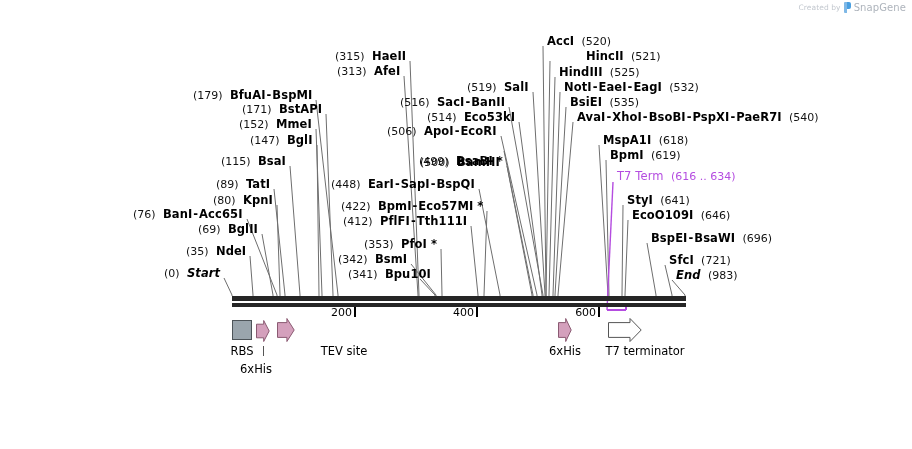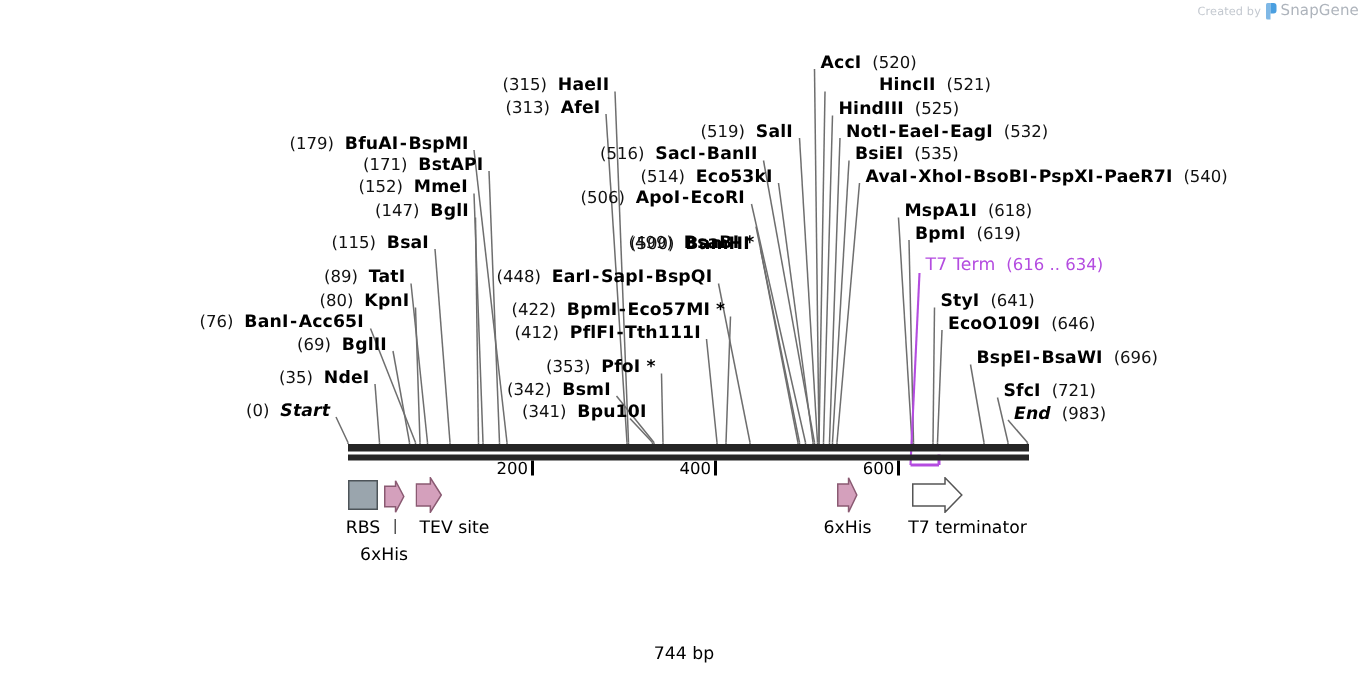--- a/index.html
+++ b/index.html
@@ -220,25 +220,24 @@
       <div class="feat-rect" style="left: 232px; top: 320px; width: 20px; height: 20px; background: rgb(154, 165, 173); border-color: rgb(77, 84, 89);"></div>
       <div class="feat-label" style="left: 217px; top: 344px; width: 50px; text-align: center;">RBS</div>
       <div class="feat-arrow" style="left: 256px; top: 320px; width: 14px; height: 22px;"><svg width="14" height="22" viewBox="0 0 14 22">
           <path d="M0.5 4.2 L7.7 4.2 L7.7 0.5 L13.2 11.0 L7.7 21.5 L7.7 17.8 L0.5 17.8 Z" fill="#d4a0bc" stroke="#8a5a72" stroke-width="1"></path>
         </svg></div>
       <div class="feat-stem" style="left: 263px; top: 346px; height: 10px;"></div>
       <div class="feat-label" style="left: 231px; top: 362px; width: 50px; text-align: center;">6xHis</div>
       <div class="feat-arrow" style="left: 277px; top: 318px; width: 18px; height: 24px;"><svg width="18" height="24" viewBox="0 0 18 24">
           <path d="M0.5 4.6 L9.9 4.6 L9.9 0.5 L17.2 12.0 L9.9 23.5 L9.9 19.4 L0.5 19.4 Z" fill="#d4a0bc" stroke="#8a5a72" stroke-width="1"></path>
         </svg></div>
-      <div class="feat-label" style="left: 263px; top: 344px; width: 80px; ">TEV site</div>
+      <div class="feat-label" style="left: 263px; top: 344px; width: 80px;  padding-left: 41px;">TEV site</div>
       <div class="feat-arrow" style="left: 558px; top: 318px; width: 14px; height: 24px;"><svg width="14" height="24" viewBox="0 0 14 24">
           <path d="M0.5 4.6 L7.7 4.6 L7.7 0.5 L13.2 12.0 L7.7 23.5 L7.7 19.4 L0.5 19.4 Z" fill="#d4a0bc" stroke="#8a5a72" stroke-width="1"></path>
         </svg></div>
       <div class="feat-label" style="left: 540px; top: 344px; width: 50px; text-align: center;">6xHis</div>
       <div class="feat-arrow" style="left: 608px; top: 318px; width: 34px; height: 24px;"><svg width="34" height="24" viewBox="0 0 34 24">
           <path d="M0.5 4.6 L22.0 4.6 L22.0 0.5 L33.2 12.0 L22.0 23.5 L22.0 19.4 L0.5 19.4 Z" fill="#ffffff" stroke="#555555" stroke-width="1"></path>
         </svg></div>
       <div class="feat-label" style="left: 590px; top: 344px; width: 110px; text-align: center;">T7 terminator</div>
     </div>
 
-  <div class="subtitle" style="top:428px;">744 bp</div>
 </div>
 
 </body></html>

